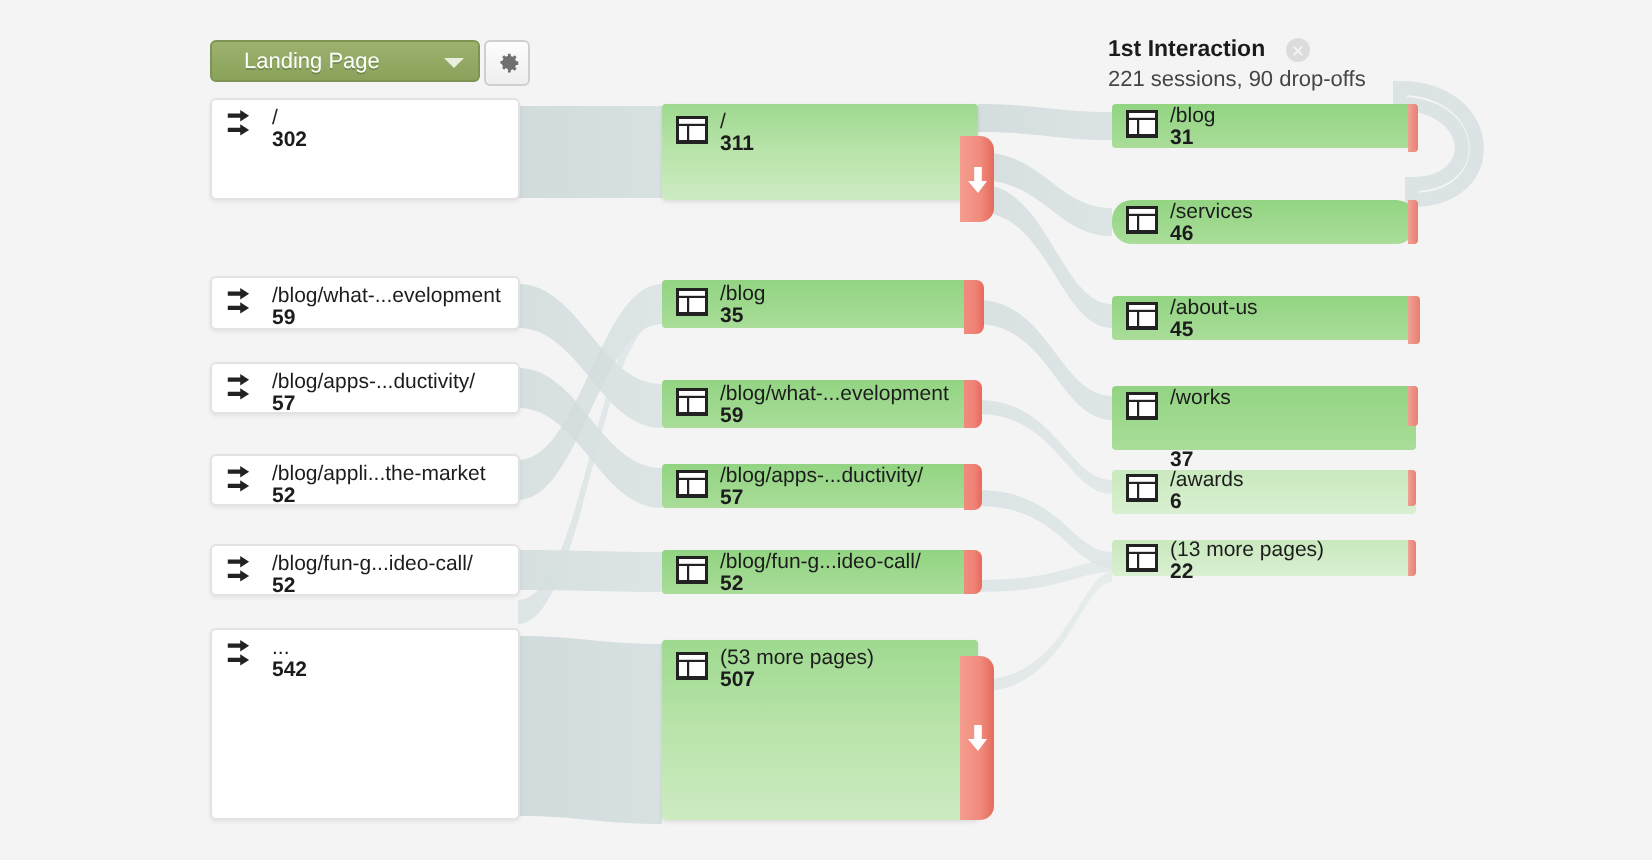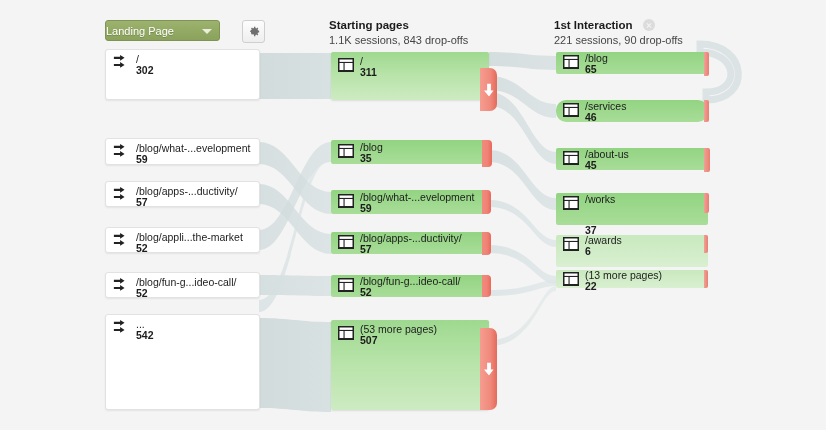--- a/index.html
+++ b/index.html
@@ -10,25 +10,25 @@
     overflow:hidden;
     position:relative;
   }
   #root{position:absolute;inset:0;}
 
   
   #flows{position:absolute;left:0;top:0;width:826px;height:430px;}
 
   
   .dim-select{
-    position:absolute;left:105px;top:20px;width:115px;height:21px;
+    position:absolute;left:105px;top:20px;width:135px;height:21px;
     background:linear-gradient(#9cb26e,#8aa25c);
     border:1px solid #7e9452;border-radius:3px;
     color:#ffffff;font-size:11px;line-height:21px;
-    padding-left:0;box-sizing:border-box;cursor:pointer;
+    padding-left:16px;box-sizing:border-box;cursor:pointer;
     text-shadow:0 1px 0 rgba(0,0,0,.18);
   }
   .dim-select .caret{
     position:absolute;right:7px;top:8px;width:0;height:0;
     border-left:5px solid transparent;border-right:5px solid transparent;
     border-top:5px solid #e9efdc;
   }
   .gear-btn{
     position:absolute;left:242px;top:20px;width:21px;height:21px;
     background:linear-gradient(#fdfdfd,#eeeeee);
@@ -158,24 +158,20 @@
     <span class="caret"></span>
   </div>
 
   <div class="gear-btn">
     <svg width="15" height="15" viewBox="0 0 16 16">
       <path fill="#6f6f6f" d="M8 5.2A2.8 2.8 0 1 0 8 10.8 2.8 2.8 0 0 0 8 5.2zm0 4.3A1.5 1.5 0 1 1 8 6.5a1.5 1.5 0 0 1 0 3z"></path>
       <path fill="#6f6f6f" d="M14 7h-1.2a4.9 4.9 0 0 0-.5-1.2l.85-.85-1.1-1.1-.85.85A4.9 4.9 0 0 0 10 4.2V3H8.5v1.2c-.42.09-.82.25-1.18.47l-.86-.85-1.1 1.1.86.86c-.22.36-.38.76-.47 1.17H4.5v1.5h1.25c.09.42.25.82.47 1.18l-.86.86 1.1 1.1.86-.86c.36.22.76.38 1.18.47V13H10v-1.25c.42-.09.82-.25 1.18-.47l.86.86 1.1-1.1-.86-.86c.22-.36.38-.76.47-1.18H14V7z"></path>
     </svg>
   </div>
 
-  <div class="col-head" id="head-start">
-    <div class="t">Starting pages</div>
-    <div class="s">1.1K sessions, 843 drop-offs</div>
-  </div>
 
   <div class="col-head" id="head-first">
     <div class="t">1st Interaction</div>
     <div class="s">221 sessions, 90 drop-offs</div>
   </div>
   <div class="close-icon"></div>
 
   <div class="node white" style="left:105px;top:49px;width:155px;height:51px;">
     <svg class="ico" viewBox="0 0 20 18">
       <path fill="#222" d="M2 2h7V0l5 3.2L9 6.4V4.4H2z"></path>
@@ -311,21 +307,21 @@
   </div>
 
   <div class="node greenbar" style="left:556px;top:52px;width:152px;height:22px;">
     <svg class="ico" viewBox="0 0 18 16" style="top:2px;">
       <rect x="1" y="1" width="16" height="14" fill="#222"></rect>
       <rect x="2.5" y="2.5" width="13" height="2.4" fill="#fff"></rect>
       <rect x="2.5" y="6" width="4" height="7" fill="#fff"></rect>
       <rect x="7.6" y="6" width="7.9" height="7" fill="#fff"></rect>
     </svg>
     <div class="label" style="top:0px;">/blog</div>
-    <div class="value" style="top:11px;">65</div>
+    <div class="value" style="top:11px;">31</div>
   </div>
   <div class="dropoff thin" style="left:704px;top:52px;width:5px;height:24px;"></div>
 
   <div class="node greenbar" style="left:556px;top:100px;width:152px;height:22px;border-radius:10px;">
     <svg class="ico" viewBox="0 0 18 16" style="top:2px;">
       <rect x="1" y="1" width="16" height="14" fill="#222"></rect>
       <rect x="2.5" y="2.5" width="13" height="2.4" fill="#fff"></rect>
       <rect x="2.5" y="6" width="4" height="7" fill="#fff"></rect>
       <rect x="7.6" y="6" width="7.9" height="7" fill="#fff"></rect>
     </svg>
@@ -351,21 +347,21 @@
       <rect x="1" y="1" width="16" height="14" fill="#222"></rect>
       <rect x="2.5" y="2.5" width="13" height="2.4" fill="#fff"></rect>
       <rect x="2.5" y="6" width="4" height="7" fill="#fff"></rect>
       <rect x="7.6" y="6" width="7.9" height="7" fill="#fff"></rect>
     </svg>
     <div class="label" style="top:0px;">/works</div>
     <div class="value" style="top:11px;margin-top:20px;">37</div>
   </div>
   <div class="dropoff thin" style="left:704px;top:193px;width:5px;height:20px;"></div>
 
-  <div class="node palebar" style="left:556px;top:235px;width:152px;height:32px;">
+  <div class="node palebar" style="left:556px;top:235px;width:152px;height:22px;">
     <svg class="ico" viewBox="0 0 18 16" style="top:1px;">
       <rect x="1" y="1" width="16" height="14" fill="#222"></rect>
       <rect x="2.5" y="2.5" width="13" height="2.4" fill="#fff"></rect>
       <rect x="2.5" y="6" width="4" height="7" fill="#fff"></rect>
       <rect x="7.6" y="6" width="7.9" height="7" fill="#fff"></rect>
     </svg>
     <div class="label" style="top:-1px;">/awards</div>
     <div class="value" style="top:10px;">6</div>
   </div>
   <div class="dropoff thin" style="left:704px;top:235px;width:4px;height:18px;"></div>

